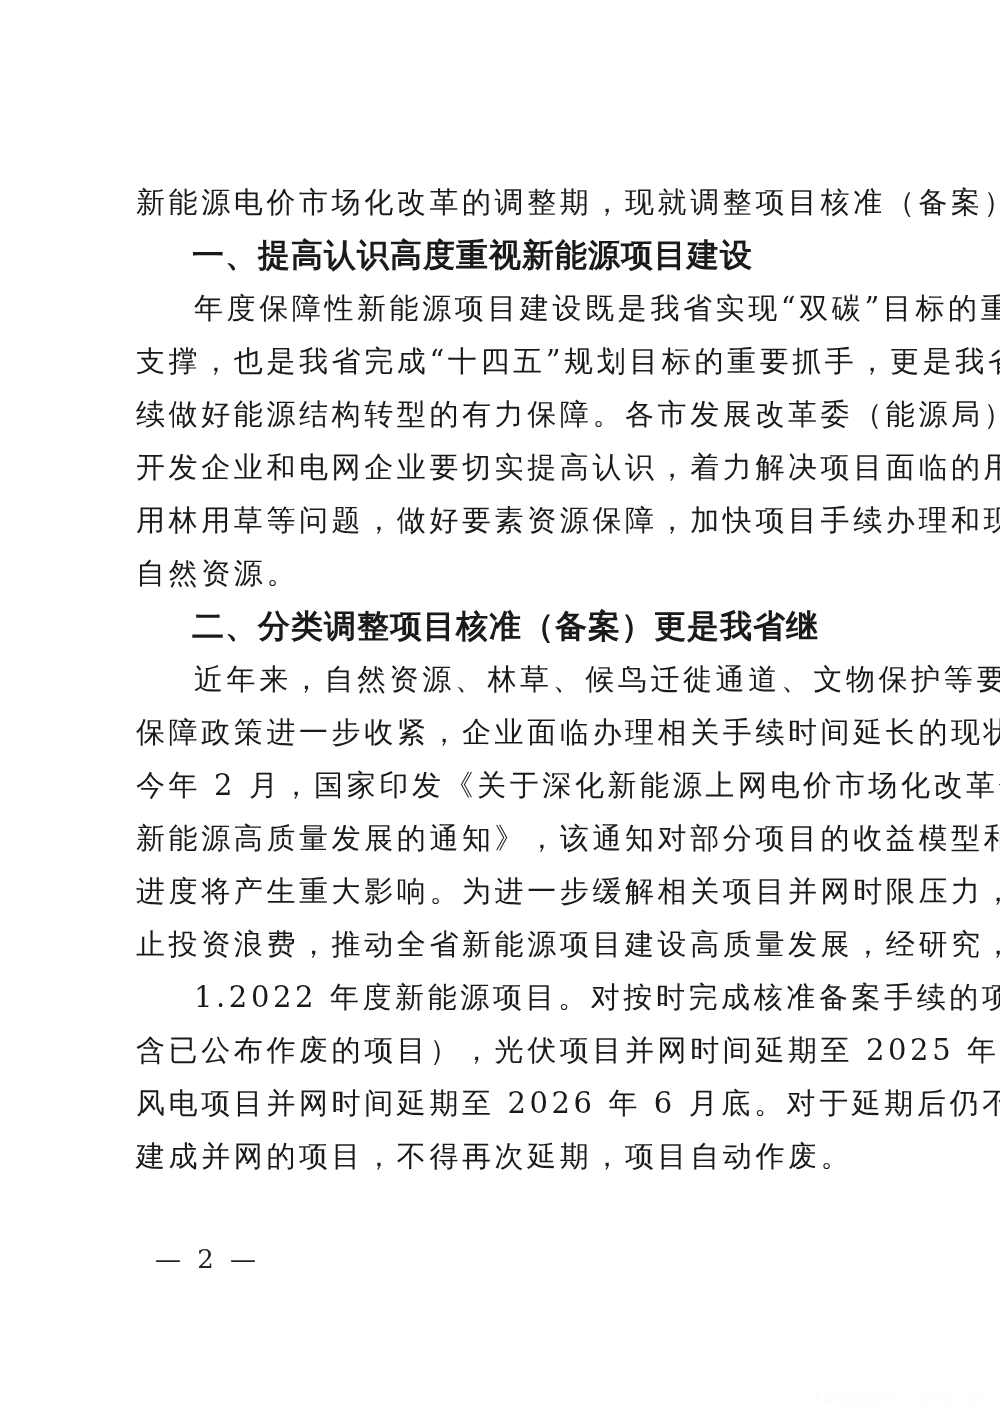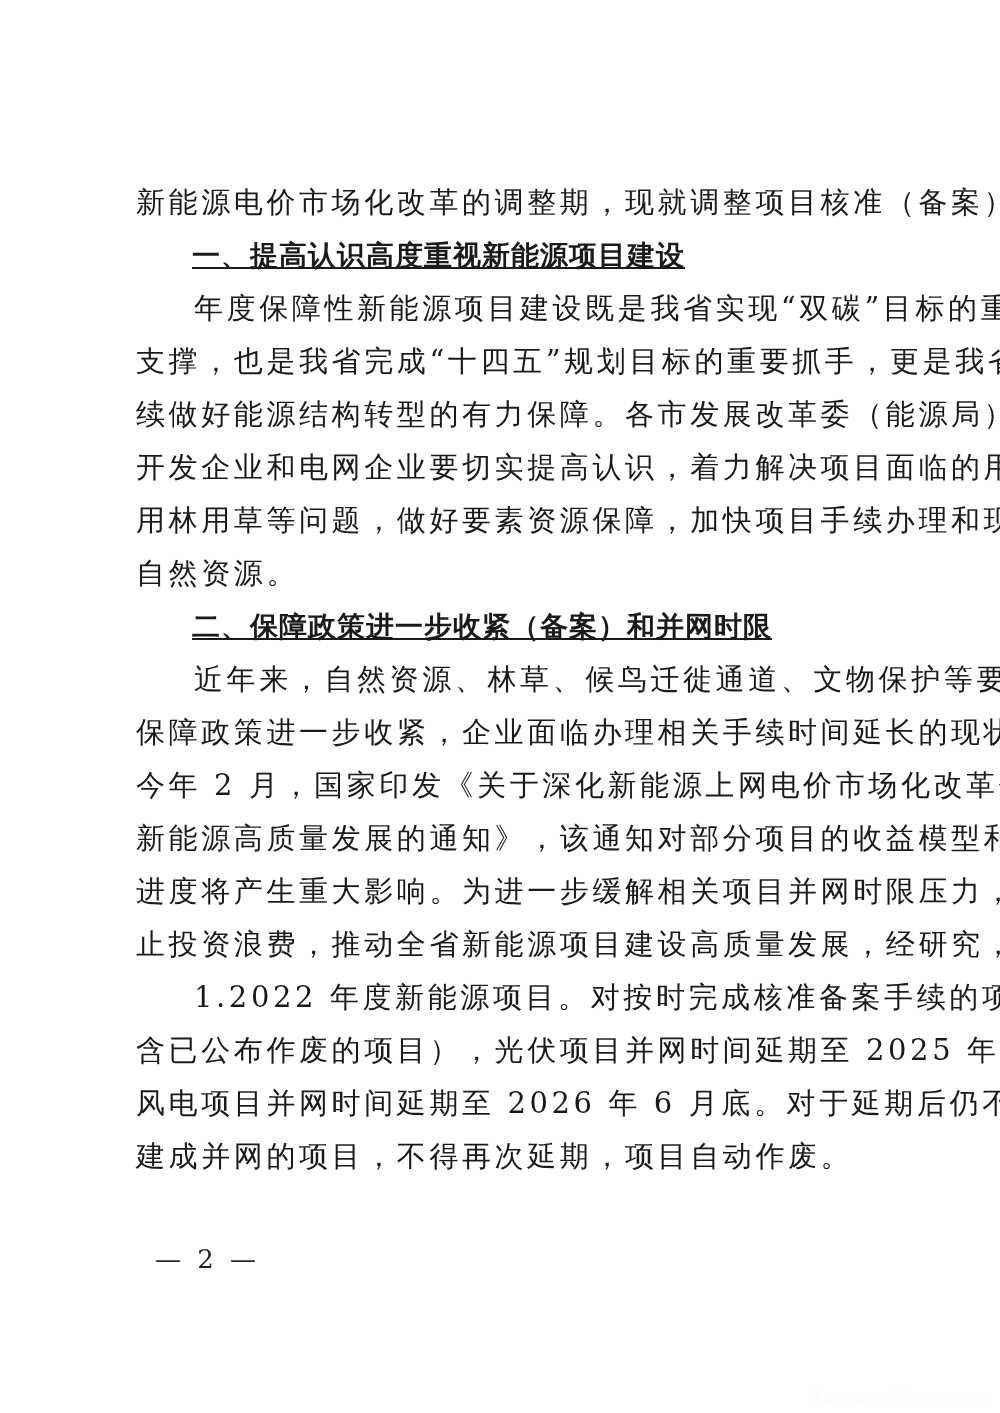--- a/index.html
+++ b/index.html
@@ -38,27 +38,26 @@
     }
     .line.last {
       text-align-last: left;
     }
     .indent {
       padding-left: 58px;
     }
     .heading {
       font-family: "DejaVu Sans", "Liberation Sans", sans-serif;
       font-weight: bold;
-      font-size: 28px;
+      font-size: 32px;
       height: 53px;
       line-height: 53px;
       white-space: nowrap;
       letter-spacing: 1px;
       padding-left: 56px;
-      text-decoration: underline;
     }
     .page-number {
       position: absolute;
       left: 155px;
       top: 1244px;
       font-family: "DejaVu Serif", "Liberation Serif", serif;
       font-size: 26px;
       letter-spacing: 4px;
       color: #222;
     }
@@ -86,21 +85,21 @@
 
     <div>
       <div class="line indent">年度保障性新能源项目建设既是我省实现“双碳”目标的重要</div>
       <div class="line">支撑，也是我省完成“十四五”规划目标的重要抓手，更是我省继</div>
       <div class="line">续做好能源结构转型的有力保障。各市发展改革委（能源局）、各</div>
       <div class="line">开发企业和电网企业要切实提高认识，着力解决项目面临的用地</div>
       <div class="line">用林用草等问题，做好要素资源保障，加快项目手续办理和现场</div>
       <div class="line last">自然资源。</div>
     </div>
 
-    <div class="heading">二、保障政策进一步收紧（备案）和并网时限</div>
+    <div class="heading">二、分类调整项目核准（备案）更是我省继</div>
 
     <div>
       <div class="line indent">近年来，自然资源、林草、候鸟迁徙通道、文物保护等要素</div>
       <div class="line">保障政策进一步收紧，企业面临办理相关手续时间延长的现状。</div>
       <div class="line">今年 2 月，国家印发《关于深化新能源上网电价市场化改革促进</div>
       <div class="line">新能源高质量发展的通知》，该通知对部分项目的收益模型和投资</div>
       <div class="line">进度将产生重大影响。为进一步缓解相关项目并网时限压力，防</div>
       <div class="line">止投资浪费，推动全省新能源项目建设高质量发展，经研究，对</div>
     </div>
 

